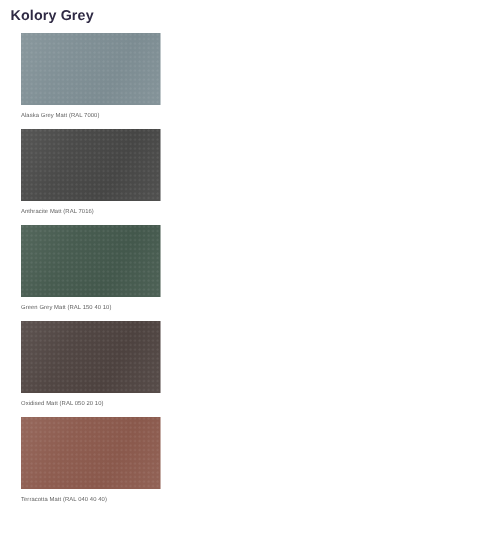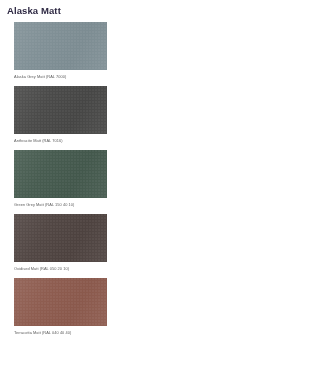--- a/index.html
+++ b/index.html
@@ -70,21 +70,21 @@
     padding: 4px 0 0 14px;
     white-space: nowrap;
     letter-spacing: 0.06px;
   }
 </style>
 </head>
 <body>
 
 <div class="page">
 
-  <h1 class="page-title">Alaska Matt</h1>
+  <h1 class="page-title">Kolory Grey</h1>
 
   <ul class="swatch-list">
 
     <li class="swatch-item">
       <div class="swatch-chip" style="background-color: rgb(126, 142, 148);">
         <div class="tex"></div>
         <div class="sheen"></div>
       </div>
       <div class="swatch-caption">Alaska Grey Matt (RAL 7000)</div>
     </li>

